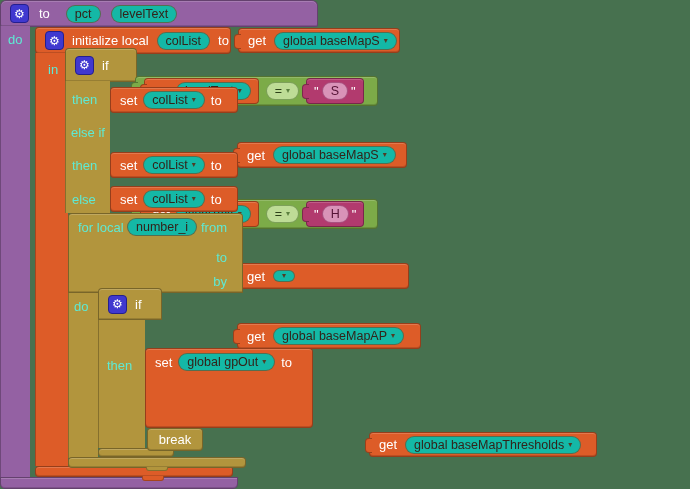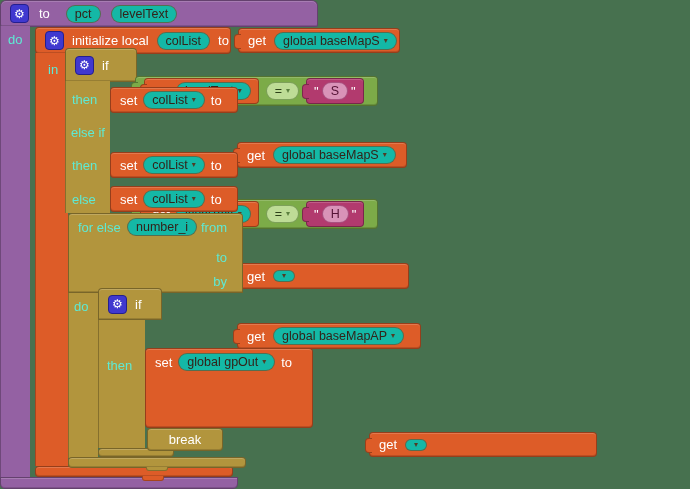--- a/index.html
+++ b/index.html
@@ -182,33 +182,34 @@
     <div class="row">
       <span class="lbl">get</span>
       <span class="chip">
           <span>global baseMapAP</span>
           <span class="dd">▾</span>
         </span>
     </div>
   </div>
 
   <div class="abs blk olive" style="left:68px;top:213px;width:175px;height:80px;border-radius:4px 4px 0 0;"></div>
-  <span class="plain" style="left:78px;top:220px;">for else</span>
+  <span class="plain" style="left:78px;top:220px;">for local</span>
   <span class="chip abs" style="left:127px;top:218px;">number_i</span>
   <span class="plain" style="left:183px;top:220px;width:44px;text-align:right;">from</span>
   <div class="abs blk blue val" style="left:245px;top:216px;width:28px;height:24px;">
     <div class="row" style="padding:0 4px;justify-content:center;">
       <span class="chip blue" style="padding:0 6px;">1</span>
     </div>
   </div>
   <span class="plain" style="left:183px;top:250px;width:44px;text-align:right;">to</span>
   <div class="abs blk orange val" style="left:369px;top:245px;width:228px;height:25px;">
     <div class="row">
       <span class="lbl">get</span>
       <span class="chip">
+          <span>global baseMapThresholds</span>
           <span class="dd">▾</span>
         </span>
     </div>
   </div>
   <span class="plain" style="left:183px;top:274px;width:44px;text-align:right;">by</span>
 
   <div class="abs olive" style="left:68px;top:293px;width:30px;height:165px;border-left:1px solid rgba(0,0,0,.25);"></div>
   <span class="plain" style="left:74px;top:299px;">do</span>
   <div class="abs blk olive" style="left:68px;top:457px;width:178px;height:11px;"></div>
   <div class="abs olive" style="left:146px;top:467px;width:22px;height:4px;border-radius:0 0 3px 3px;border:1px solid rgba(0,0,0,.25);border-top:none;"></div>
@@ -228,19 +229,19 @@
     <div class="row" style="height:26px;gap:6px;">
       <span class="lbl">set</span>
       <span class="chip">
           <span>global gpOut</span>
           <span class="dd">▾</span>
         </span>
       <span class="lbl">to</span>
     </div>
   </div>
 
-  <div class="abs blk olive" style="left:147px;top:428px;width:76px;height:23px;">
+  <div class="abs blk olive" style="left:147px;top:428px;width:56px;height:23px;">
     <div class="row" style="justify-content:center;padding:0 6px;">
       <span class="lbl">break</span>
     </div>
   </div>
 
 </div>
 
 </body></html>

